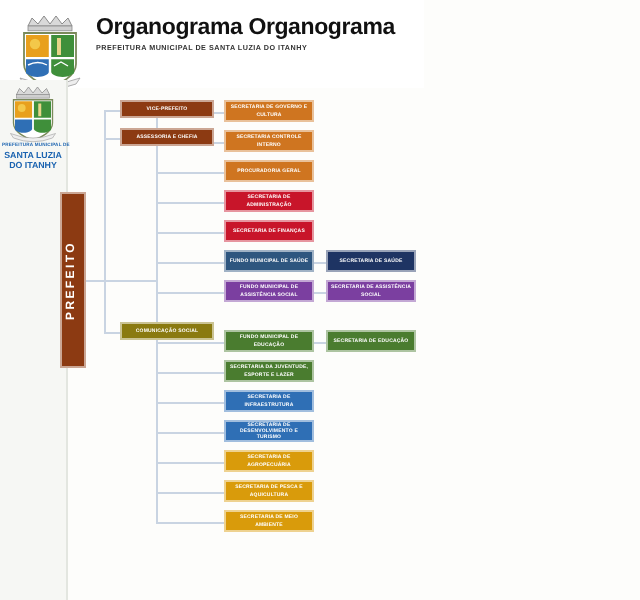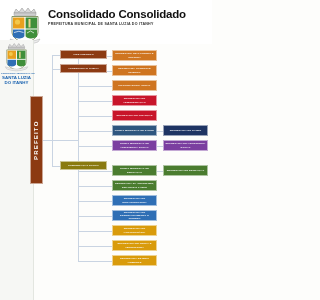--- a/index.html
+++ b/index.html
@@ -82,21 +82,21 @@
 
     <circle cx="9.5" cy="16" r="2.6" fill="#f3c84a"></circle>
     <rect x="20.5" y="13" width="2" height="8.5" fill="#e8d48a"></rect>
     <path d="M6 26.5 q5 -2.5 9.5 0" stroke="#ffffff" stroke-width="0.7" fill="none"></path>
     <path d="M19 27 l3.5 -2 l3.5 2" stroke="#ffffff" stroke-width="0.7" fill="none"></path>
 
     <path d="M2 33 q15 6 30 0 l-2 3 q-13 5 -26 0 Z" fill="#eeeeee" stroke="#9a9a9a" stroke-width="0.4"></path>
   </svg>
 
   <div id="title-block">
-    <div id="doc-title">Consolidado Consolidado</div>
+    <div id="doc-title">Organograma Organograma</div>
     <div id="doc-subtitle">PREFEITURA MUNICIPAL DE SANTA LUZIA DO ITANHY</div>
   </div>
 </div>
 
 <div id="sidebar">
   <svg id="side-crest" viewBox="0 0 34 40">
     <path d="M6 7 L8 3 L11 6 L14 2 L17 6 L20 2 L23 6 L26 3 L28 7 Z" fill="#d9d9d9" stroke="#8a8a8a" stroke-width="0.5"></path>
     <rect x="6" y="7" width="22" height="2.4" fill="#cfcfcf" stroke="#8a8a8a" stroke-width="0.4"></rect>
     <path d="M4 10.5 H30 V26 C30 32 22 36 17 37.5 C12 36 4 32 4 26 Z" fill="#ffffff" stroke="#7a8a5a" stroke-width="0.9"></path>
     <path d="M5 11.5 H16.4 V22.5 H5 Z" fill="#e8a01d"></path>

